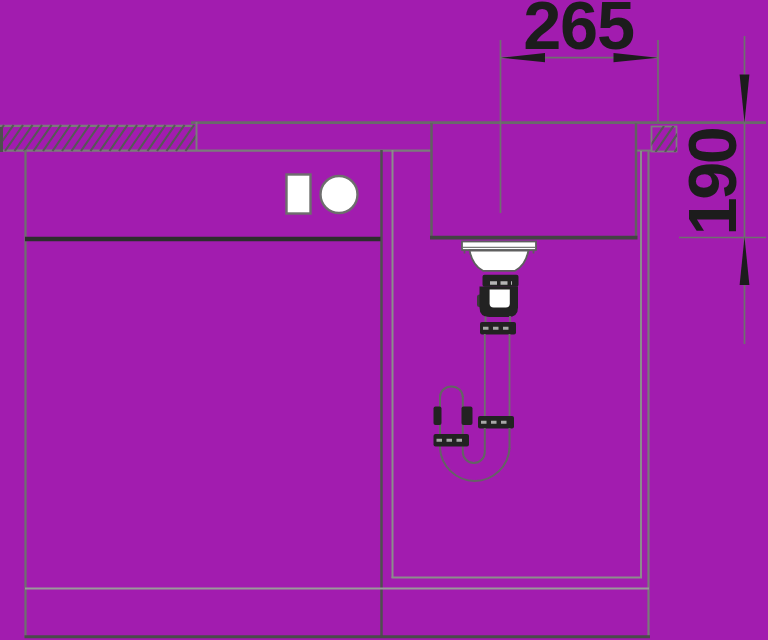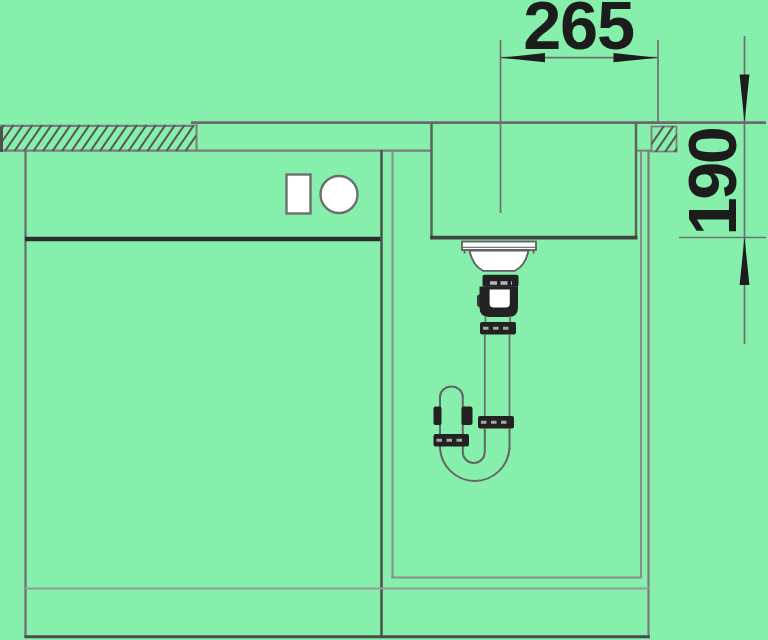--- a/index.html
+++ b/index.html
@@ -1,16 +1,16 @@
 <!DOCTYPE html>
 <html><head>
 <meta charset="utf-8">
 <style>
   html,body{margin:0;padding:0;background:#ffffff;}
-  #page{width:768px;height:640px;position:relative;background:#86efac;overflow:hidden;}
+  #page{width:768px;height:640px;position:relative;background:#a21caf;overflow:hidden;}
   svg{display:block;filter:blur(0.35px);}
   text{font-family:"Liberation Sans",sans-serif;font-weight:bold;fill:#1c1c1c;}
 </style>
 </head>
 <body>
 <div id="page">
 <svg width="768" height="640" viewBox="0 0 768 640">
   <defs>
     <clipPath id="hl">
           <rect x="0" y="124" width="197" height="28"></rect>

